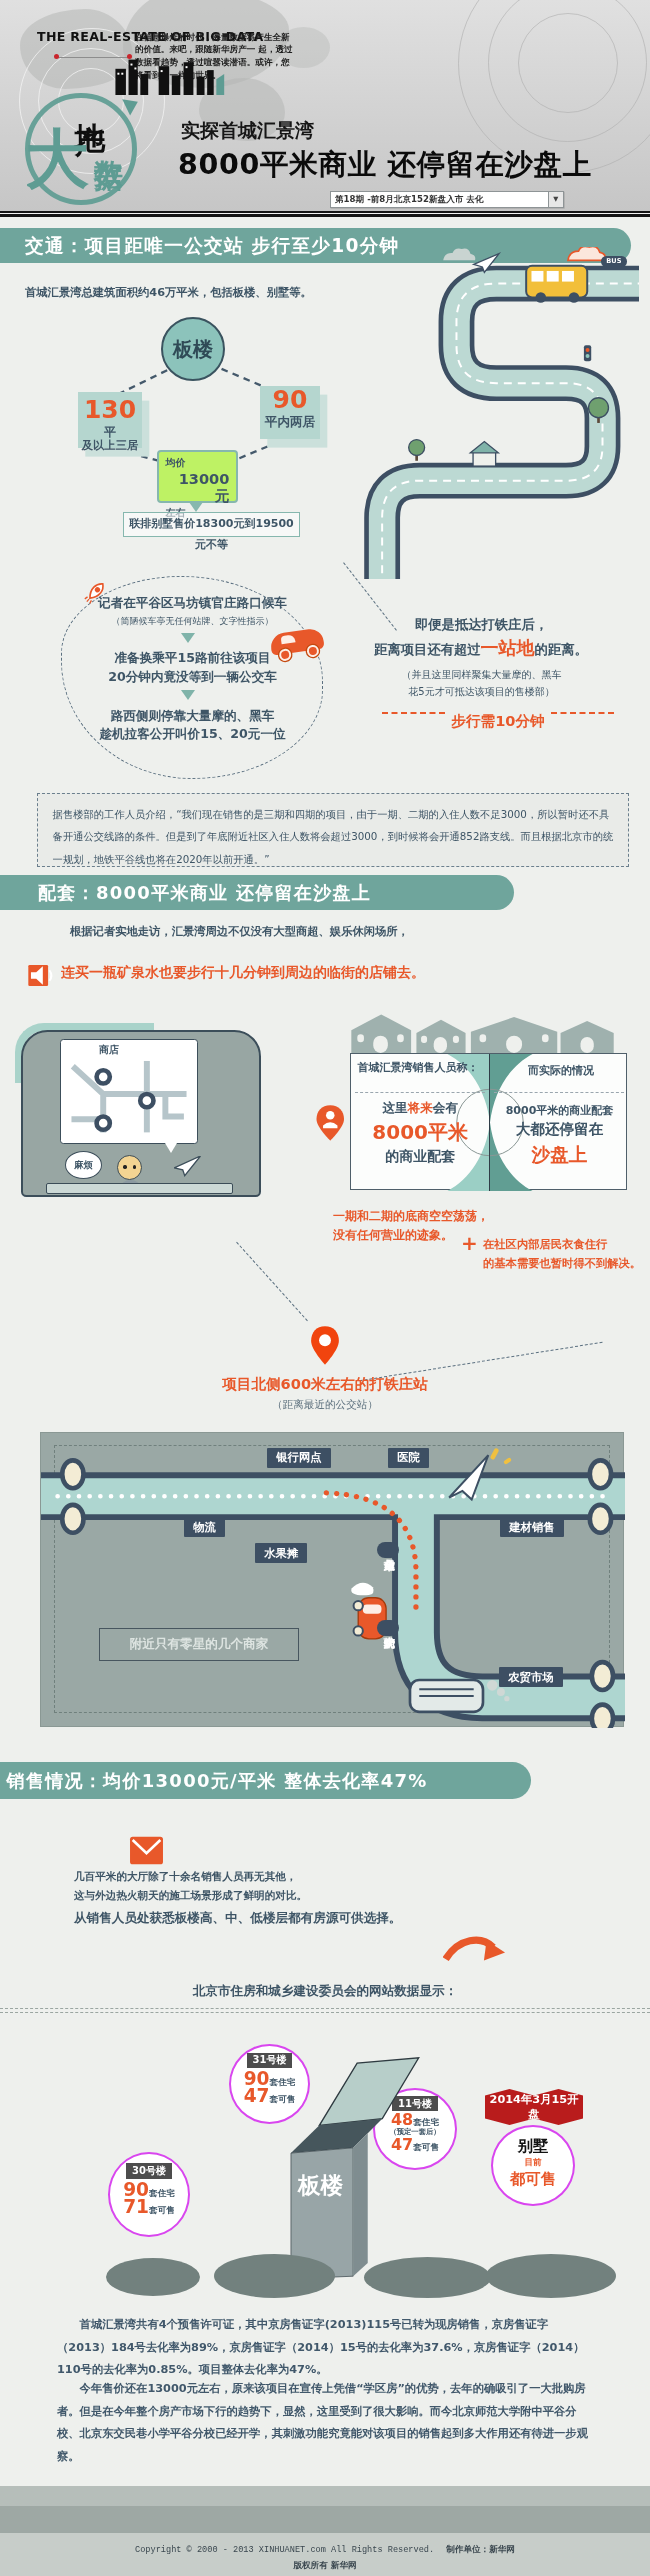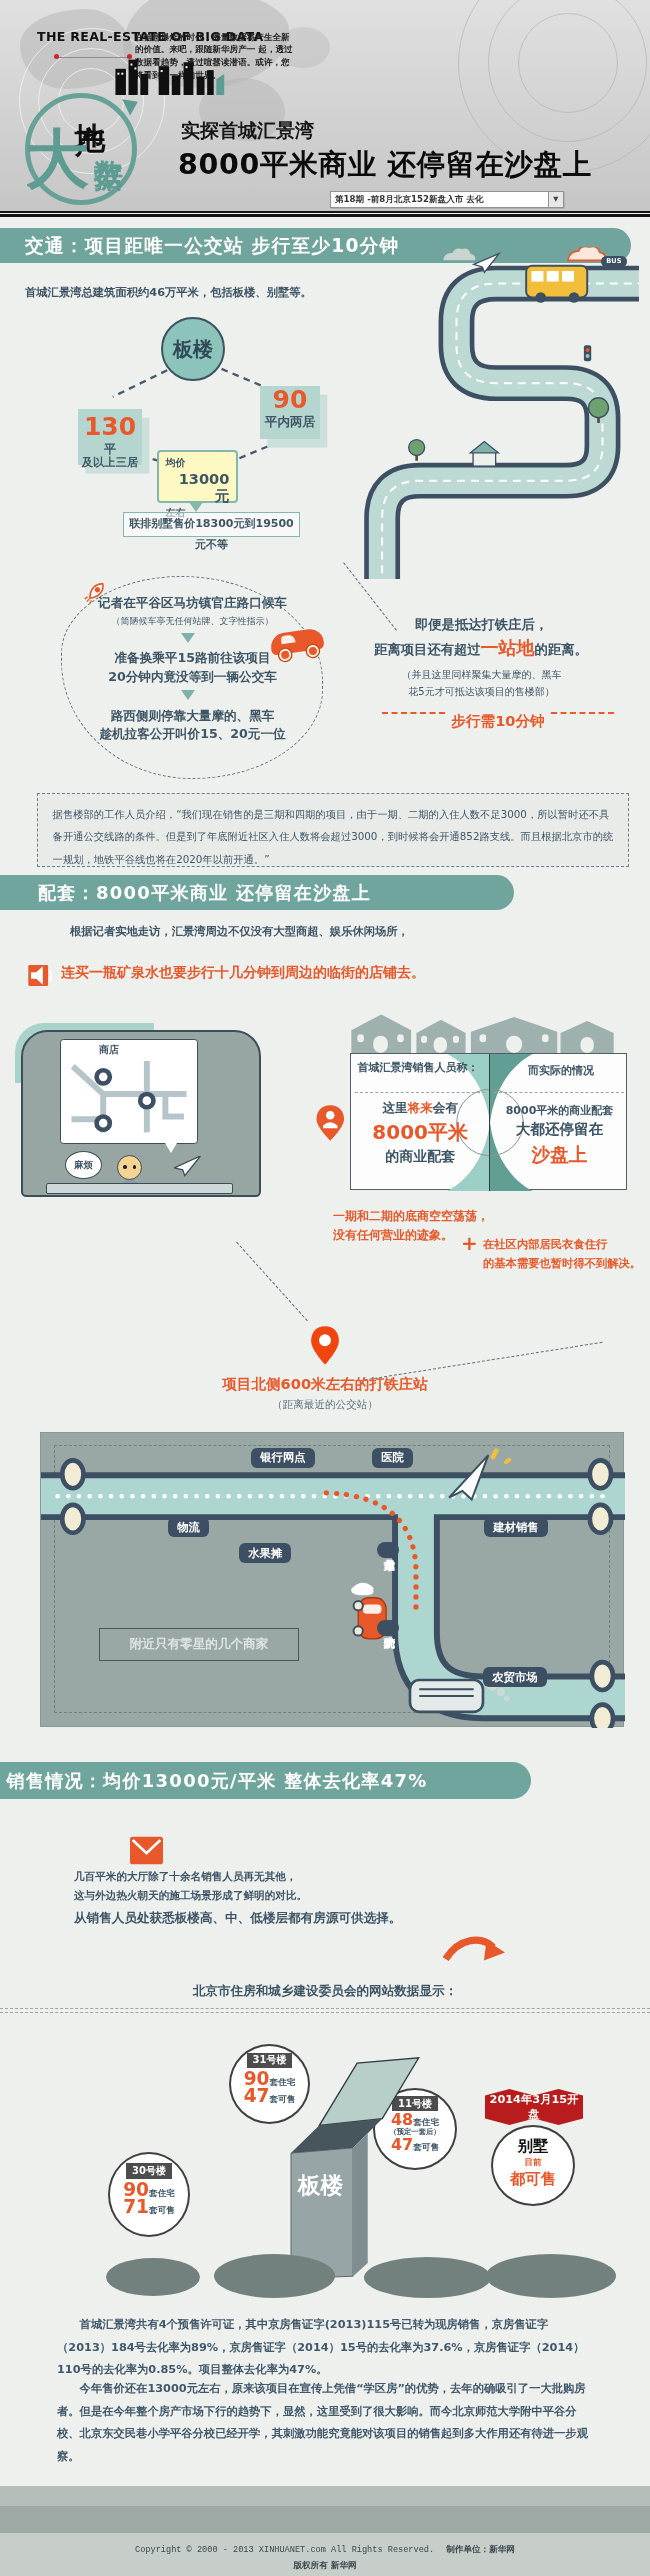--- a/index.html
+++ b/index.html
@@ -30,21 +30,21 @@
   .bigtitle{position:absolute;left:178px;top:146px;font-size:28.5px;font-weight:900;color:#0b0b0b;letter-spacing:0.7px;}
   .dd{position:absolute;left:330px;top:191px;width:234px;height:16.6px;background:#fff;border:0.7px solid #8e9496;display:flex;align-items:stretch;box-shadow:0.7px 0.7px 0 rgba(0,0,0,.15);}
   .ddtxt{flex:1;font-size:8.6px;font-weight:700;color:#333;padding:2px 4px;white-space:nowrap;overflow:hidden;}
   .ddbtn{width:15.3px;border-left:0.7px solid #8e9496;background:#e7e7e7;color:#444;font-size:6.6px;display:flex;align-items:center;justify-content:center;cursor:pointer;}
 
   
   .secban{position:absolute;left:0;background:#6fa59c;color:#fff;font-weight:800;border-radius:0 18.6px 18.6px 0;display:flex;align-items:center;letter-spacing:1.3px;}
 
   
   .unitbox{position:absolute;background:#b5d6cf;box-shadow:7.3px 8.6px 0 #cbe0db;text-align:center;}
-  .pricebox{position:absolute;background:#fef9c3;border:2px solid #86b7ae;border-radius:4px;padding:4px 6.6px;}
+  .pricebox{position:absolute;background:#bef264;border:2px solid #86b7ae;border-radius:4px;padding:4px 6.6px;}
   .tailtri{position:absolute;width:0;height:0;border-left:7.3px solid transparent;border-right:7.3px solid transparent;border-top:10px solid #86b7ae;}
   .villanote{position:absolute;border:1.3px solid #86b7ae;background:rgba(255,255,255,.55);text-align:center;}
 
   .blob-dash{position:absolute;border:1.3px dashed #5b7080;border-radius:46% 54% 50% 50% / 38% 52% 44% 58%;}
   .tridown{position:absolute;width:0;height:0;border-left:7.3px solid transparent;border-right:7.3px solid transparent;border-top:10px solid #7fb3a9;}
   .walk{position:absolute;display:flex;gap:6.6px;}
   .walk .dash{flex:1;border-top:2px dashed #e8582a;height:0;}
   .quote{position:absolute;border:1.3px dashed #6b7f8d;background:#e9ebe8;color:#3e5566;font-size:10.3px;line-height:2.15;padding:9.3px 14.6px;}
 
   .panelL{position:absolute;background:#98a6a3;border:2px solid #3c4e5a;border-radius:26.5px 26.5px 5.3px 5.3px;}
@@ -52,26 +52,26 @@
   .bubble{position:absolute;background:#fff;border:1.3px solid #3c4e5a;border-radius:3.3px;}
   .btail{position:absolute;width:0;height:0;border-left:6.6px solid transparent;border-right:6.6px solid transparent;border-top:10.6px solid #fff;}
   .cmp{position:absolute;background:#fcfdfc;border:0.7px solid #4f5f6a;}
   .cmpline{position:absolute;background:#2f3d47;}
   .dashdiv{border-bottom:1.3px dashed #9aa6ae;}
   .rotdash{position:absolute;border-top:1.3px dashed #5b7080;height:0;}
 
   
   .map{position:absolute;left:40px;top:1432px;width:584px;height:295px;background:#9aa8a5;border:0.7px solid #8a9894;}
   .mapdash{position:absolute;left:13.3px;top:12px;width:556px;height:268px;border:1.3px dashed #70807d;}
-  .pill{position:absolute;background:#3d4f63;color:#fff;font-weight:700;font-size:11.3px;border-radius:6px;padding:2.7px 9.3px;white-space:nowrap;}
+  .pill{position:absolute;background:#3d4f63;color:#fff;font-weight:700;font-size:11.3px;border-radius:1px;padding:2.7px 9.3px;white-space:nowrap;margin-left:16px;}
   .pillv{position:absolute;background:#3d4f63;color:#fff;font-weight:700;font-size:11.3px;border-radius:12px;padding:8px 3.3px;writing-mode:vertical-rl;text-orientation:upright;}
   .mapnote{position:absolute;border:1.3px solid #47565f;color:#dde4e1;font-size:12.6px;font-weight:700;text-align:center;}
 
   .divider2{position:absolute;height:4.6px;border-top:1.3px dashed #9aa6a1;border-bottom:1.3px dashed #9aa6a1;}
-  .tbub{position:absolute;background:#fff;border:2px solid #404040;border-radius:50%;text-align:center;}
+  .tbub{position:absolute;background:#fff;border:2px solid #d946ef;border-radius:50%;text-align:center;}
   .tbadge{display:inline-block;background:#4d4d4d;color:#fff;font-size:10px;font-weight:700;padding:0.7px 6px;margin-top:1.3px;}
   .flag{position:absolute;background:#b91c1c;color:#fff;font-weight:700;font-size:11.3px;text-align:center;clip-path:polygon(0 18%,25% 0,50% 18%,75% 0,100% 18%,100% 82%,75% 100%,50% 82%,25% 100%,0 82%);display:flex;align-items:center;justify-content:center;}
   .bush{position:absolute;background:#72817e;border-radius:50%;}
   .para{position:absolute;width:539px;left:57px;font-size:11.3px;color:#41586b;font-weight:600;line-height:2.0;text-indent:2em;}
 
   .fbar1{position:absolute;left:0;top:2486px;width:650px;height:20px;background:#b6beba;}
   .fbar2{position:absolute;left:0;top:2506px;width:650px;height:26.5px;background:#9ea8a4;}
   .fbase{position:absolute;left:0;top:2533px;width:650px;height:43px;background:#c7cdc9;}
   .fcopy{font-family:"Liberation Mono","DejaVu Sans Mono",monospace;}
 </style>
@@ -182,21 +182,21 @@
 
   <svg class="abs" style="left:0;top:292px;" width="650" height="252" viewBox="0 0 980 380">
     <line x1="252" y1="118" x2="170" y2="158" stroke="#44596b" stroke-width="3.5" stroke-dasharray="10 8"></line>
     <line x1="334" y1="116" x2="420" y2="152" stroke="#44596b" stroke-width="3.5" stroke-dasharray="10 8"></line>
     <line x1="178" y1="238" x2="252" y2="258" stroke="#44596b" stroke-width="3.5" stroke-dasharray="10 8"></line>
     <line x1="420" y1="226" x2="348" y2="256" stroke="#44596b" stroke-width="3.5" stroke-dasharray="10 8"></line>
   </svg>
   <div class="abs ctr" style="left:161px;top:317px;width:64px;height:64px;border-radius:50%;background:#8cc3bb;border:2.7px solid #3a535f;line-height:60px;font-size:20px;font-weight:800;color:#2f4a56;">
     <span>板楼</span>
   </div>
-  <div class="unitbox" style="left:78px;top:392px;width:64px;height:56px;padding-top:2.7px;margin-top:17px;">
+  <div class="unitbox" style="left:78px;top:392px;width:64px;height:56px;padding-top:2.7px;">
     <span class="org xb" style="font-size:25px;">130</span><span class="navy b" style="font-size:12px;">平</span>
     <div class="navy b" style="font-size:11.3px;margin-top:-2.7px;">及以上三居</div>
   </div>
   <div class="unitbox" style="left:260px;top:386px;width:60px;height:53px;padding-top:1.3px;">
     <div class="org xb" style="font-size:25px;line-height:1.05;">90</div>
     <div class="navy b" style="font-size:12.6px;">平内两居</div>
   </div>
   <div class="pricebox" style="left:157px;top:450px;width:81px;height:53px;">
     <div class="navy b" style="font-size:10px;">均价</div>
     <div class="navy xb" style="font-size:14.6px;text-align:right;">13000元</div>

